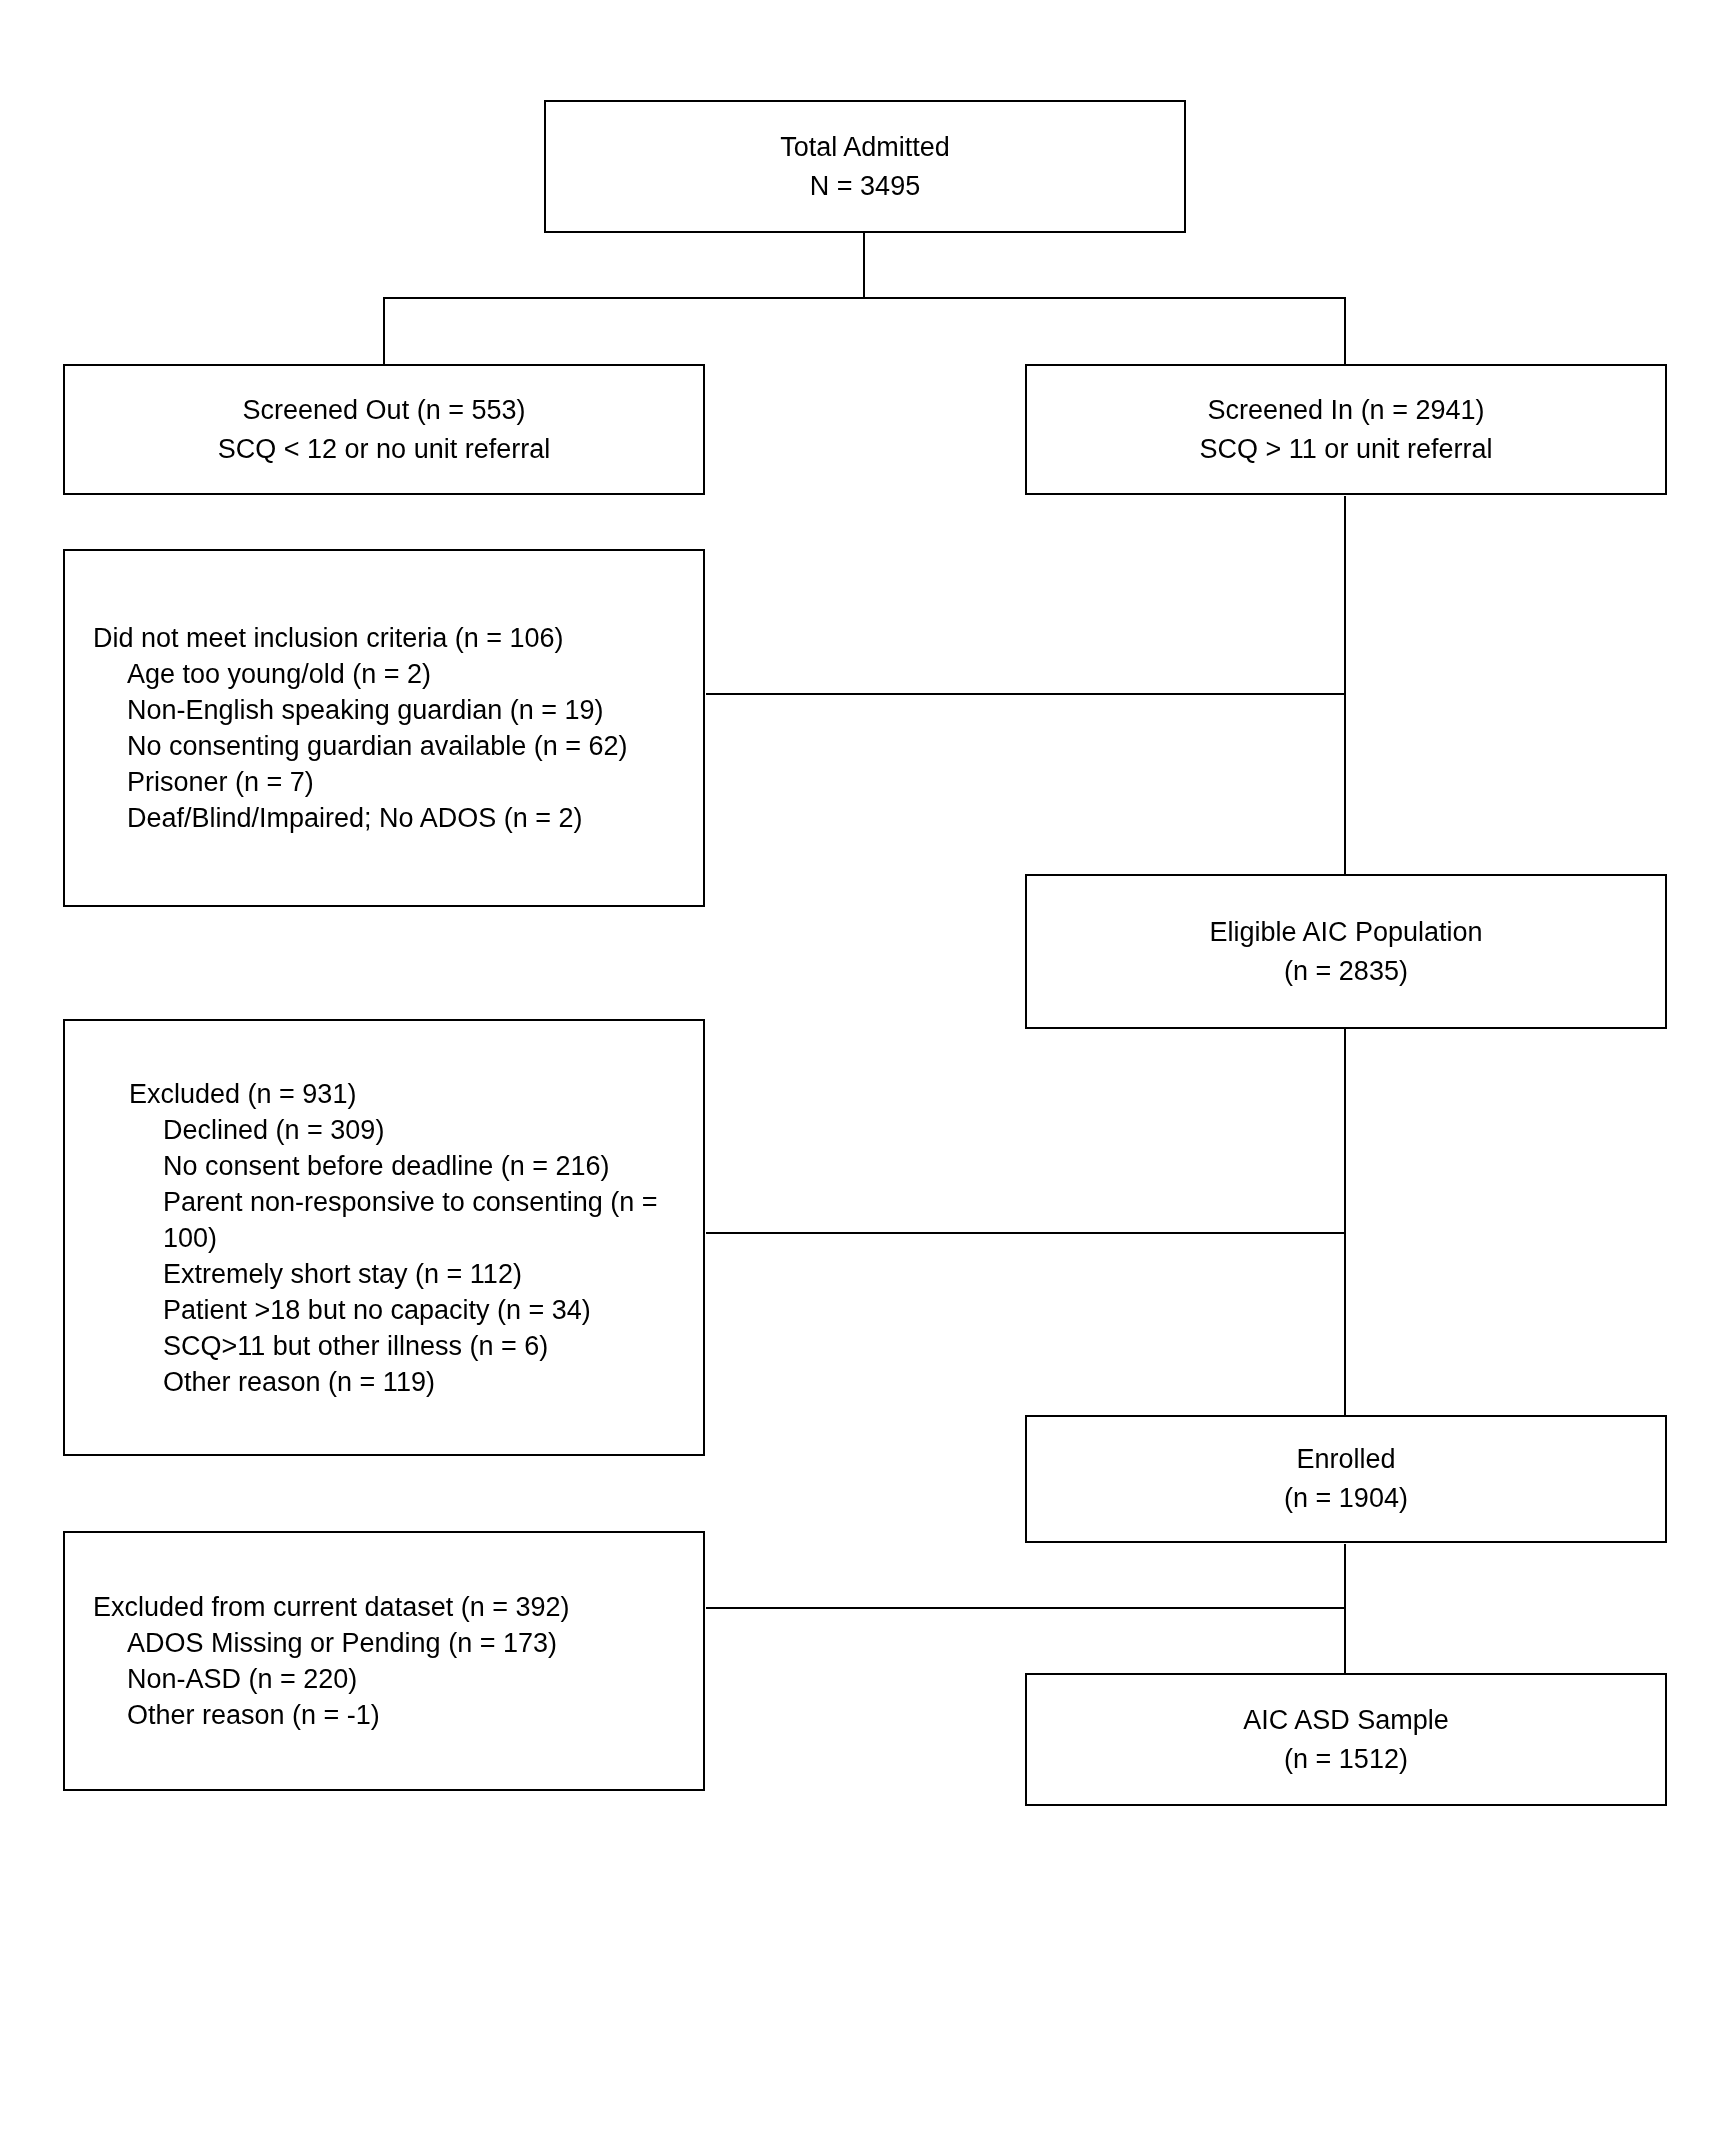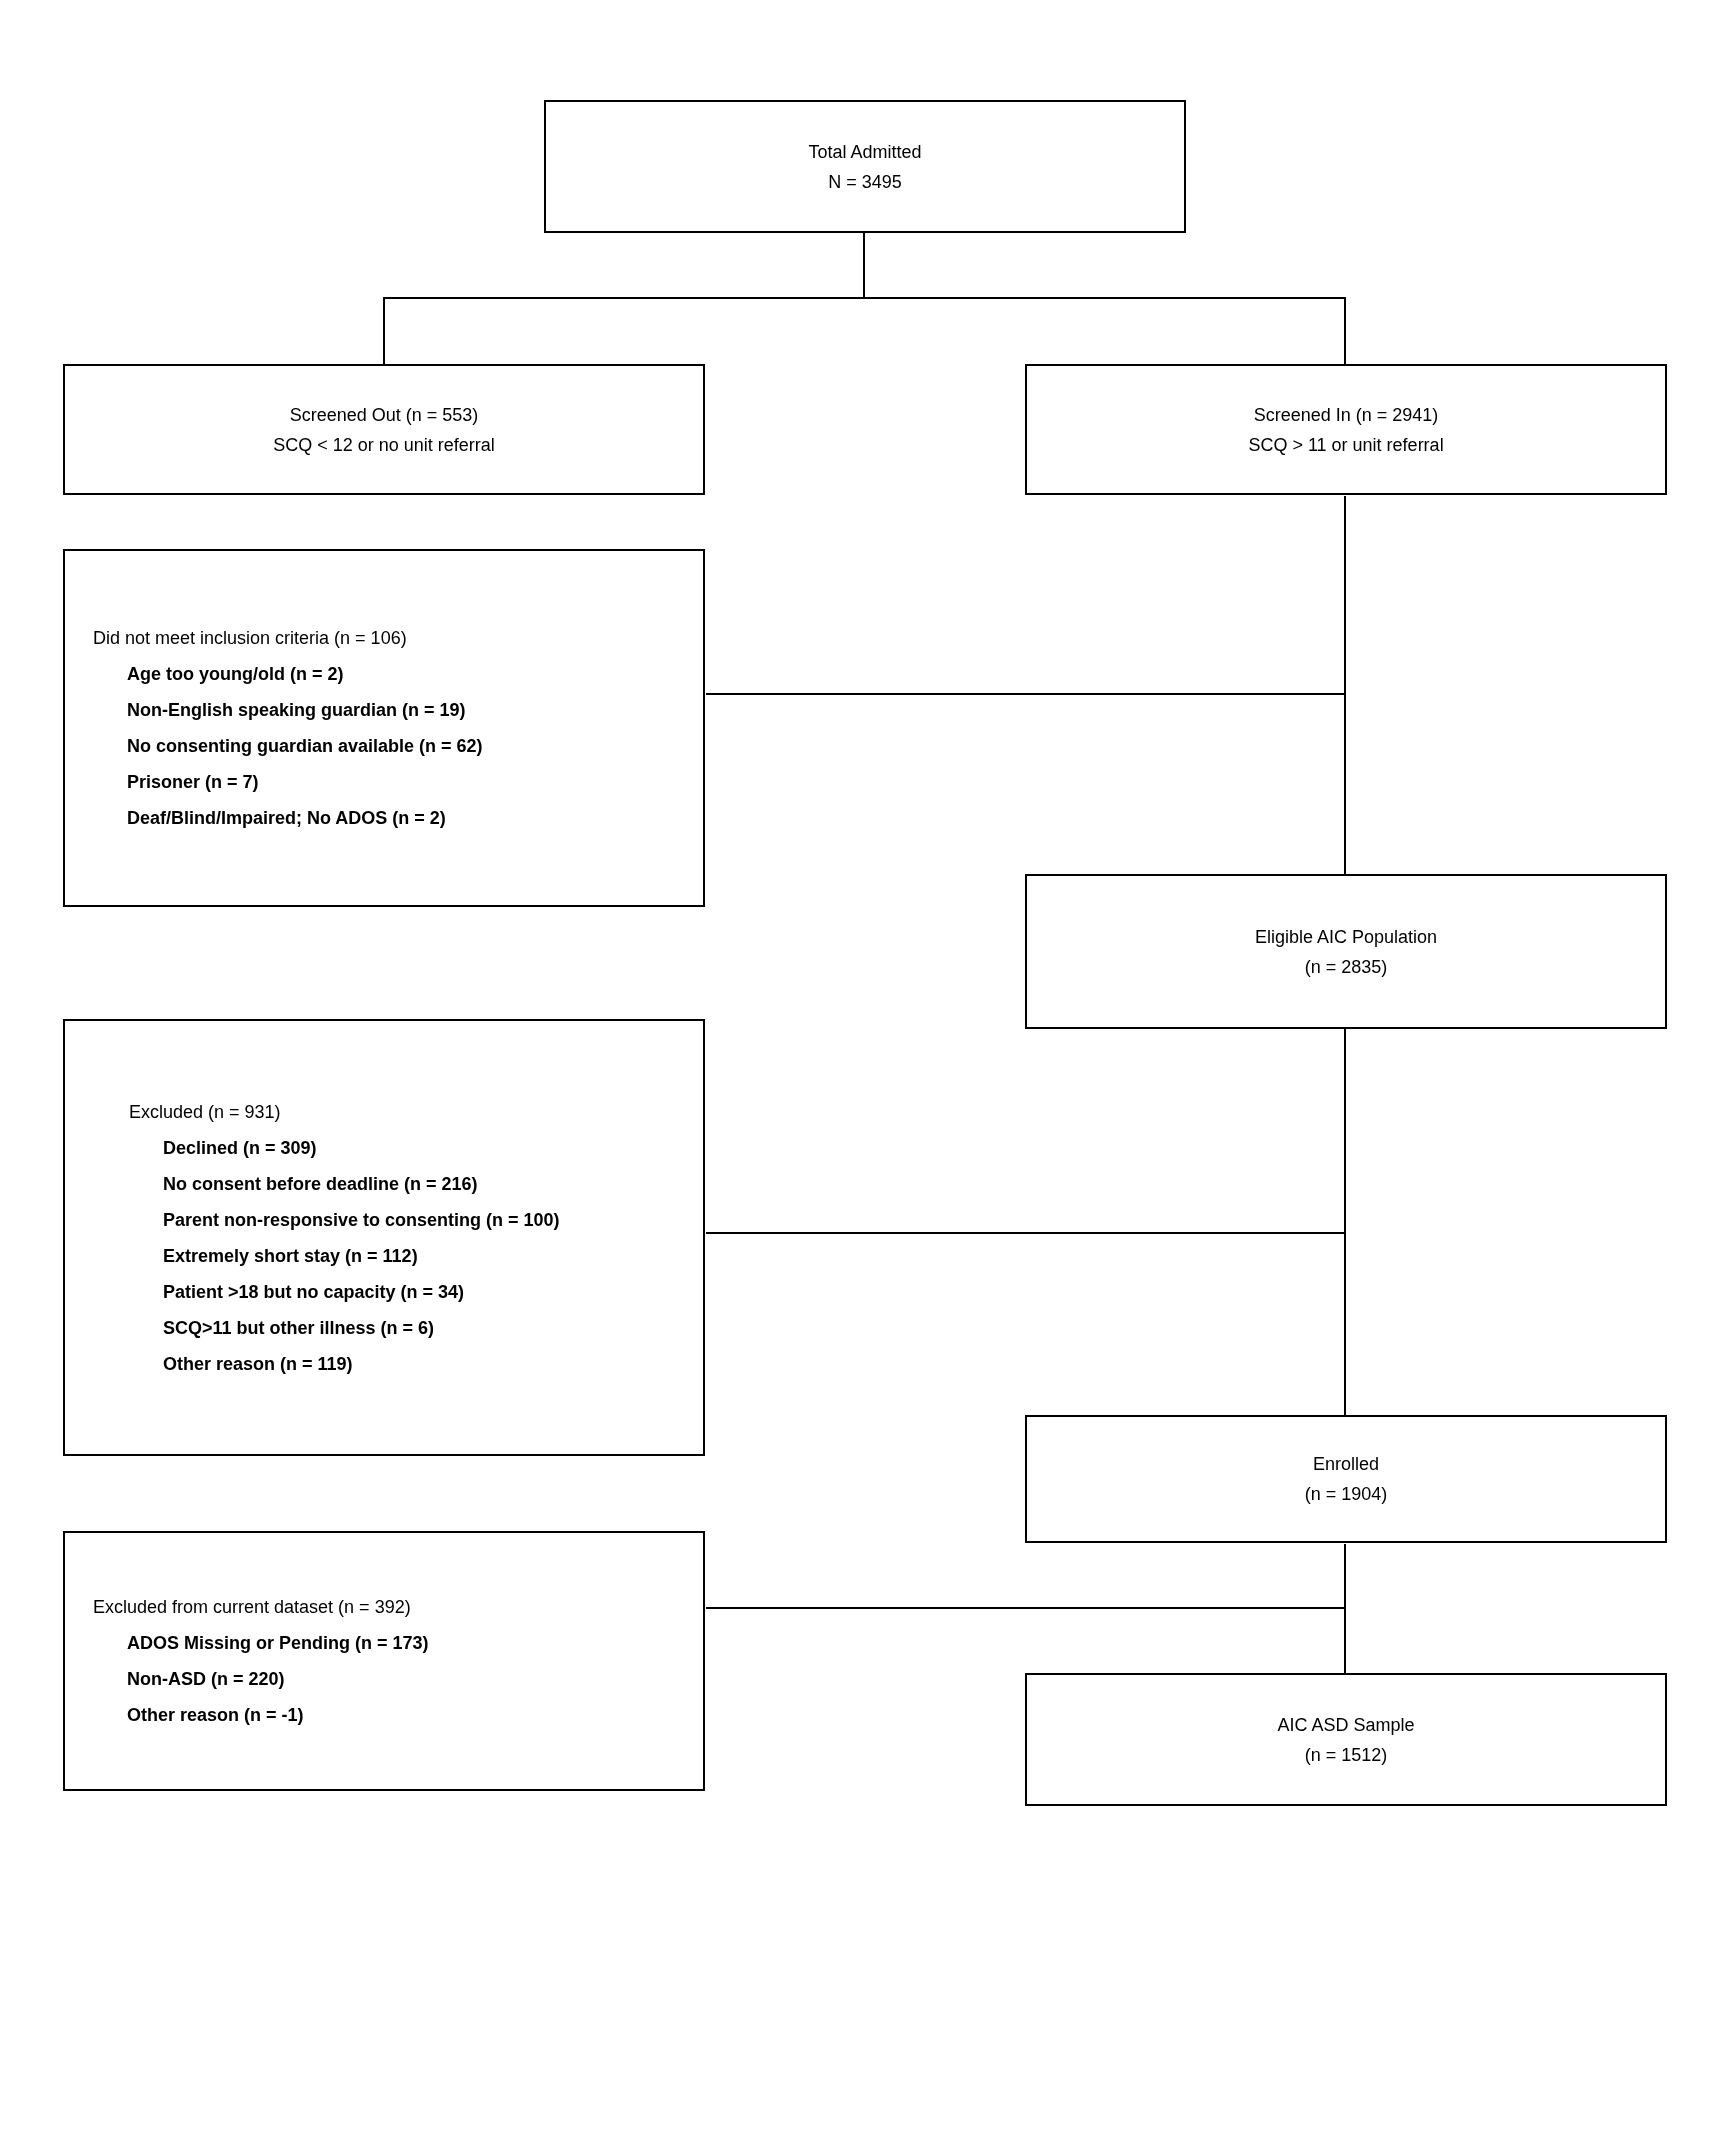--- a/index.html
+++ b/index.html
@@ -7,21 +7,21 @@
     padding: 0;
     background: #ffffff;
   }
   .canvas {
     position: relative;
     width: 1721px;
     height: 2151px;
     background: #ffffff;
     font-family: "Liberation Sans", sans-serif;
     color: #000000;
-    font-size: 18px;
+    font-size: 27px;
   }
   .box {
     position: absolute;
     background: #ffffff;
     border: 2.2px solid #000000;
     box-sizing: border-box;
   }
   .box.center {
     display: flex;
     flex-direction: column;
@@ -36,21 +36,20 @@
     flex-direction: column;
     justify-content: center;
   }
   .list-inner {
     padding-left: 28px;
     padding-right: 15px;
     line-height: 36px;
   }
   .list-inner .list-item {
     padding-left: 34px;
-    font-weight: bold;
   }
   .line {
     position: absolute;
     background: #000000;
   }
   .line.v { width: 2.2px; }
   .line.h { height: 2.2px; }
 </style>
 </head>
 <body>

